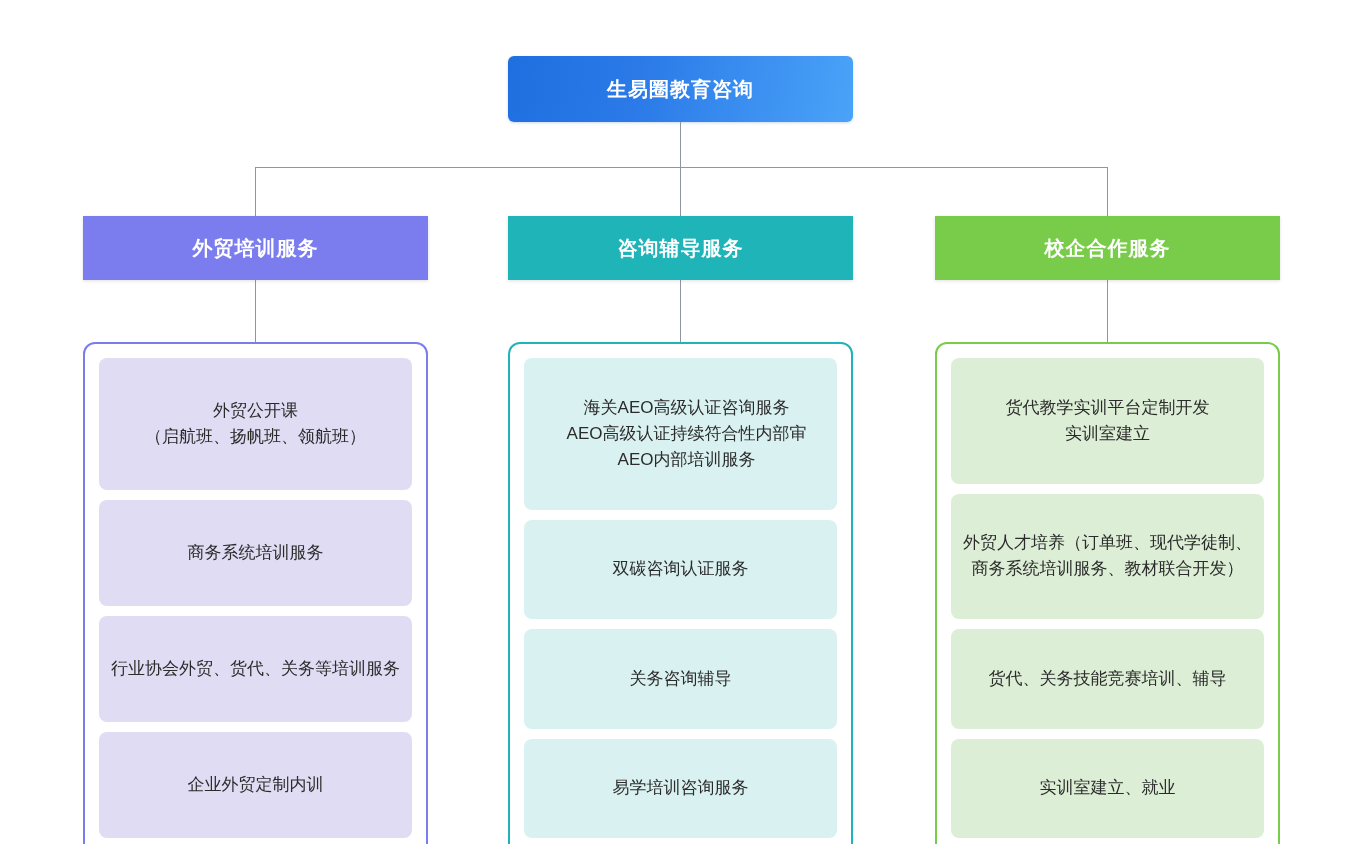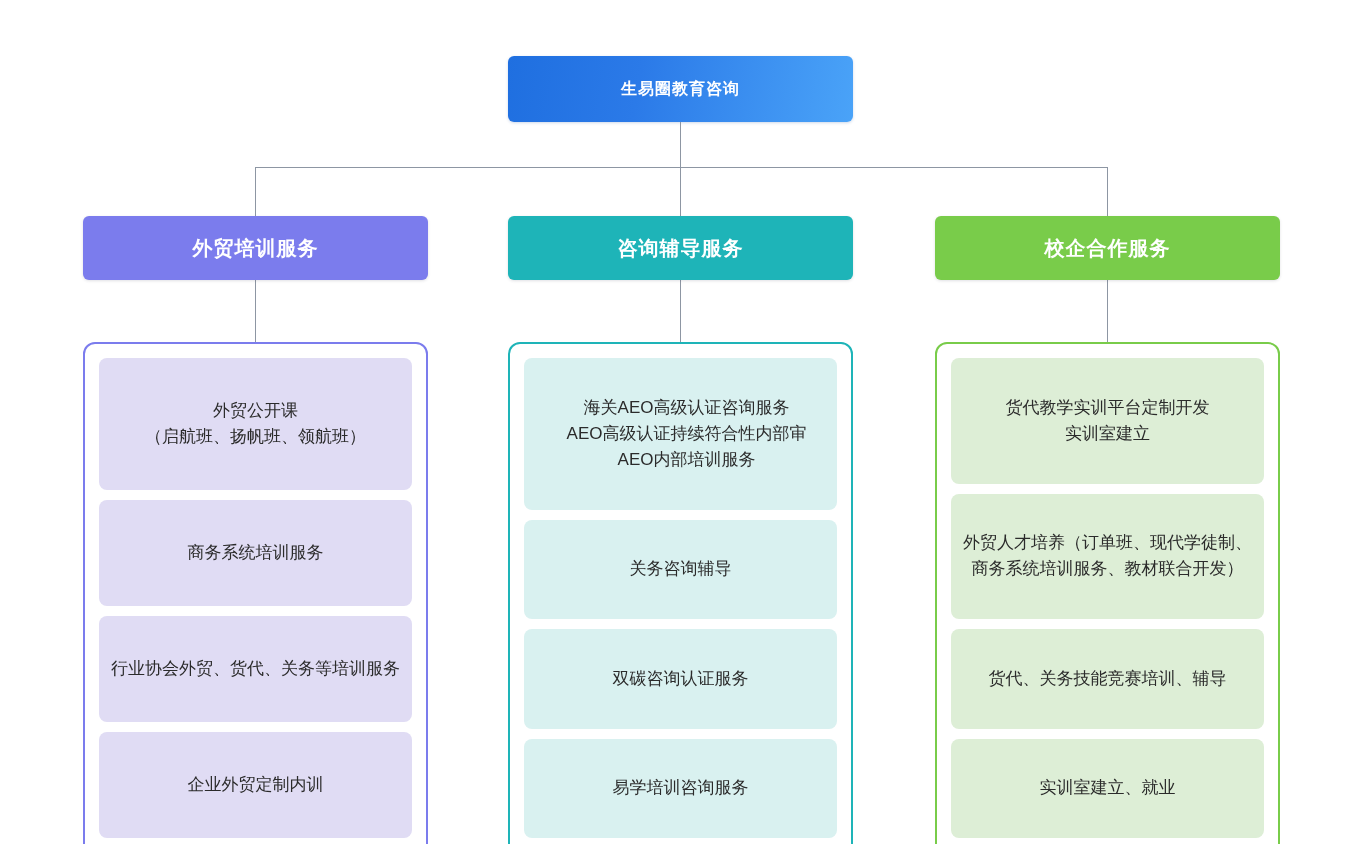--- a/index.html
+++ b/index.html
@@ -29,42 +29,42 @@
   
   .root-node {
     position: absolute;
     left: 508px;
     top: 56px;
     width: 345px;
     height: 66px;
     border-radius: 6px;
     background: linear-gradient(100deg, #1f6fe0 0%, #2b7ae8 38%, #4aa3f8 100%);
     color: #ffffff;
-    font-size: 16px;
+    font-size: 20px;
     font-weight: bold;
     display: flex;
     align-items: center;
     justify-content: center;
     letter-spacing: 1px;
     box-shadow: 0 1px 3px rgba(30,80,160,0.22);
   }
 
   
   .branch {
     position: absolute;
     top: 216px;
     width: 345px;
   }
   .branch-1 { left: 83px; }
   .branch-2 { left: 508px; }
   .branch-3 { left: 935px; }
 
   .branch-header {
     height: 64px;
-    border-radius: 6px;
+    border-radius: 0;
     color: #ffffff;
     font-size: 20px;
     font-weight: bold;
     display: flex;
     align-items: center;
     justify-content: center;
     letter-spacing: 1px;
     box-shadow: 0 1px 3px rgba(60,60,90,0.16);
   }
 
@@ -142,22 +142,22 @@
       <div class="leaf">企业外贸定制内训</div>
     </div>
   </div>
 
   <div class="branch branch-2 theme-teal">
     <div class="branch-header">咨询辅导服务</div>
     <div class="branch-body">
       <div class="leaf" style="white-space: pre-line; padding-left: 24px;">海关AEO高级认证咨询服务
 AEO高级认证持续符合性内部审
 AEO内部培训服务</div>
+      <div class="leaf">双碳咨询认证服务</div>
       <div class="leaf">关务咨询辅导</div>
-      <div class="leaf">双碳咨询认证服务</div>
       <div class="leaf">易学培训咨询服务</div>
     </div>
   </div>
 
   <div class="branch branch-3 theme-green">
     <div class="branch-header">校企合作服务</div>
     <div class="branch-body">
       <div class="leaf" style="white-space: pre-line;">货代教学实训平台定制开发
 实训室建立</div>
       <div class="leaf">外贸人才培养（订单班、现代学徒制、商务系统培训服务、教材联合开发）</div>

